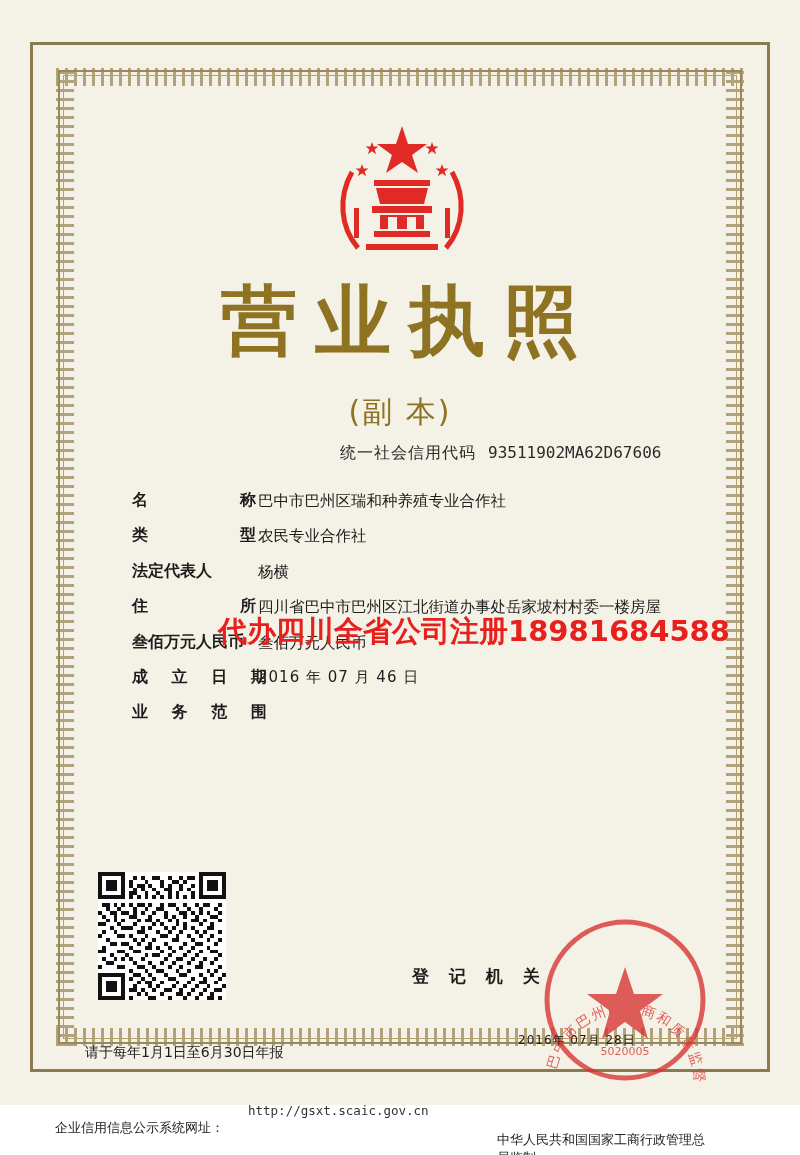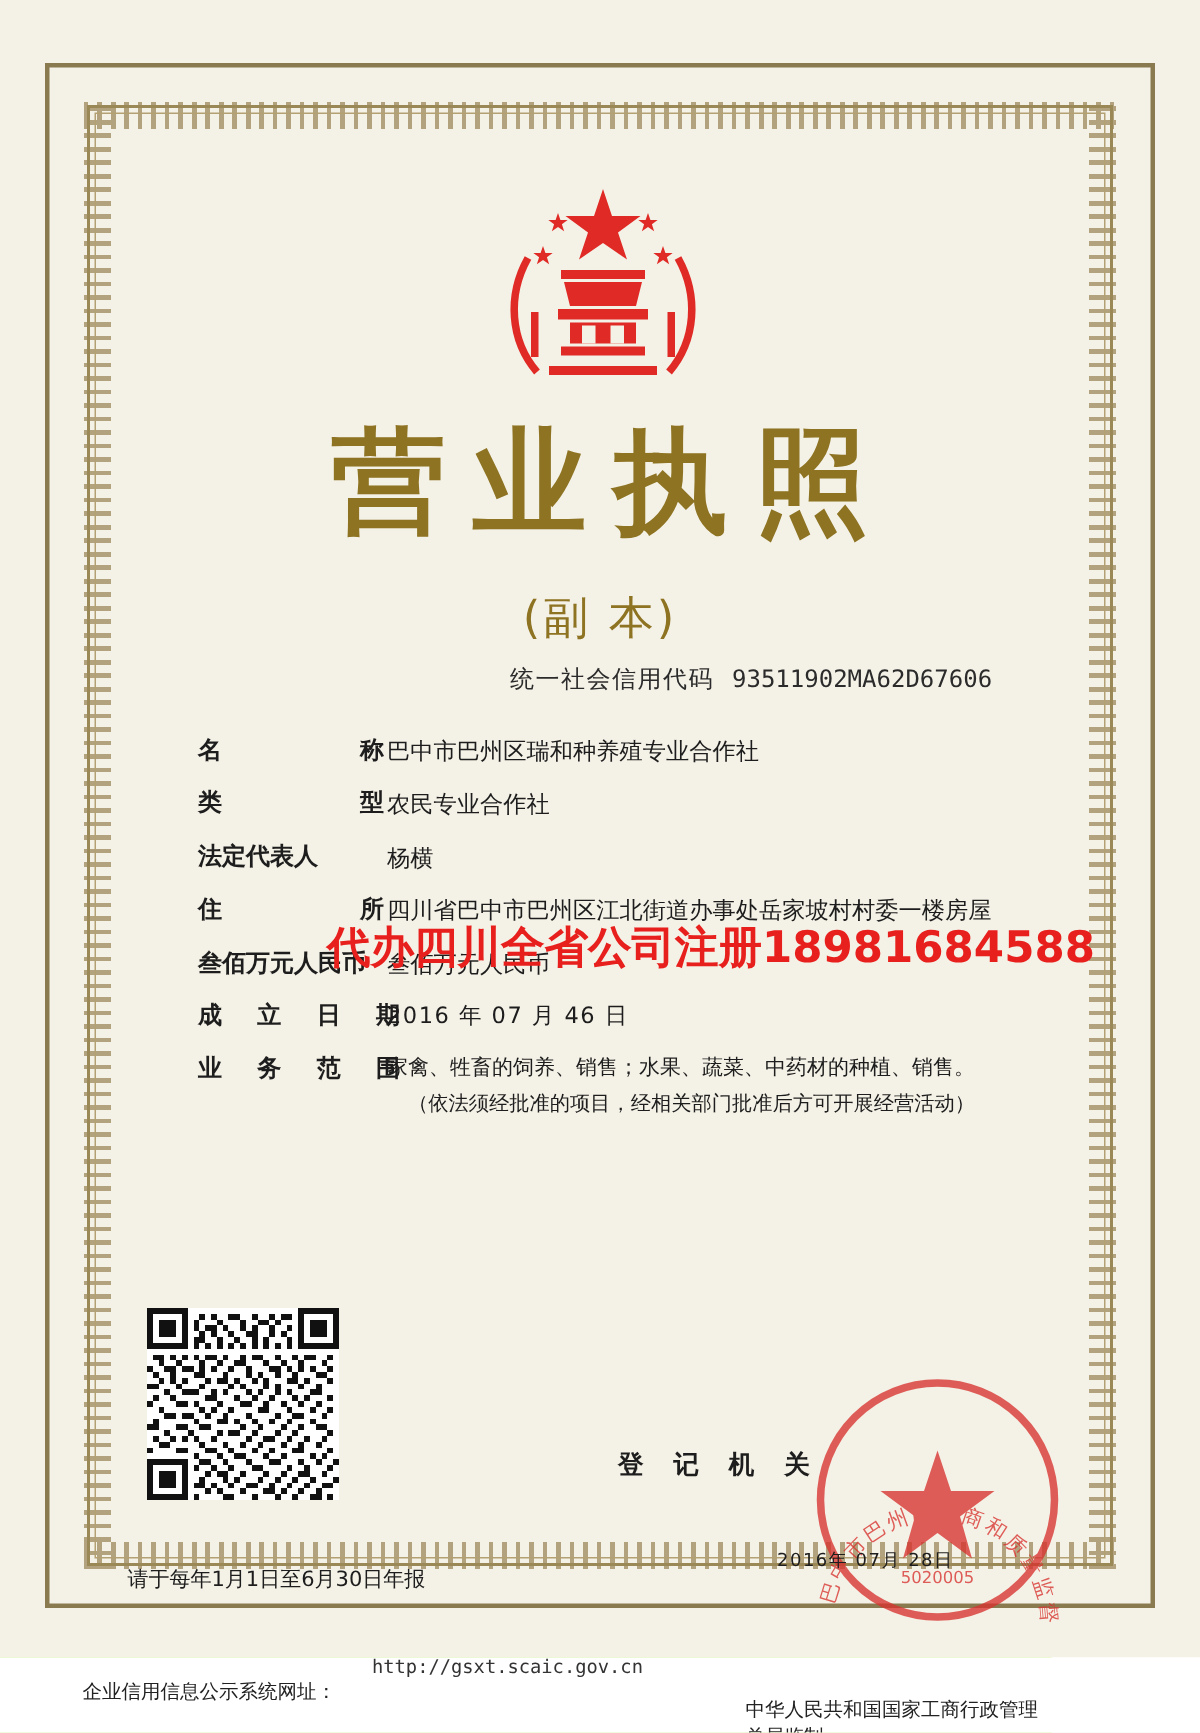--- a/index.html
+++ b/index.html
@@ -10,21 +10,22 @@
     width: 800px;
     height: 1155px;
     background: #ffffff;
     font-family: "Liberation Sans", sans-serif;
     overflow: hidden;
   }
   .page {
     position: relative;
     width: 701px;
     height: 1155px;
-    background: #bef264;
+    background: #fef9c3;
+    padding-left: 10px;
   }
   
   .paper {
     position: absolute;
     left: 0; top: 0;
     width: 800px; height: 1105px;
     background: #f4f1e6;
   }
   
   .frame-outer {
@@ -300,24 +301,20 @@
     <div class="row">
       <div class="label sp0">叁佰万元人民币</div>
       <div class="value">叁佰万元人民币</div>
     </div>
     <div class="row">
       <div class="label sp3">成 立 日 期</div>
       <div class="value date">2016 年 07 月 46 日</div>
     </div>
     <div class="row">
       <div class="label sp3">业 务 范 围</div>
-      <div class="value small">
-        <span>家禽、牲畜的饲养、销售；水果、蔬菜、中药材的种植、销售。</span>
-        <span class="sub">（依法须经批准的项目，经相关部门批准后方可开展经营活动）</span>
-      </div>
     </div>
   </div>
 
   <div class="watermark">代办四川全省公司注册18981684588</div>
 
   <div class="qr">
     <svg viewBox="0 0 33 33" width="128" height="128" shape-rendering="crispEdges">
       <rect width="33" height="33" fill="#ffffff"></rect>
       <g fill="#111111">
 

